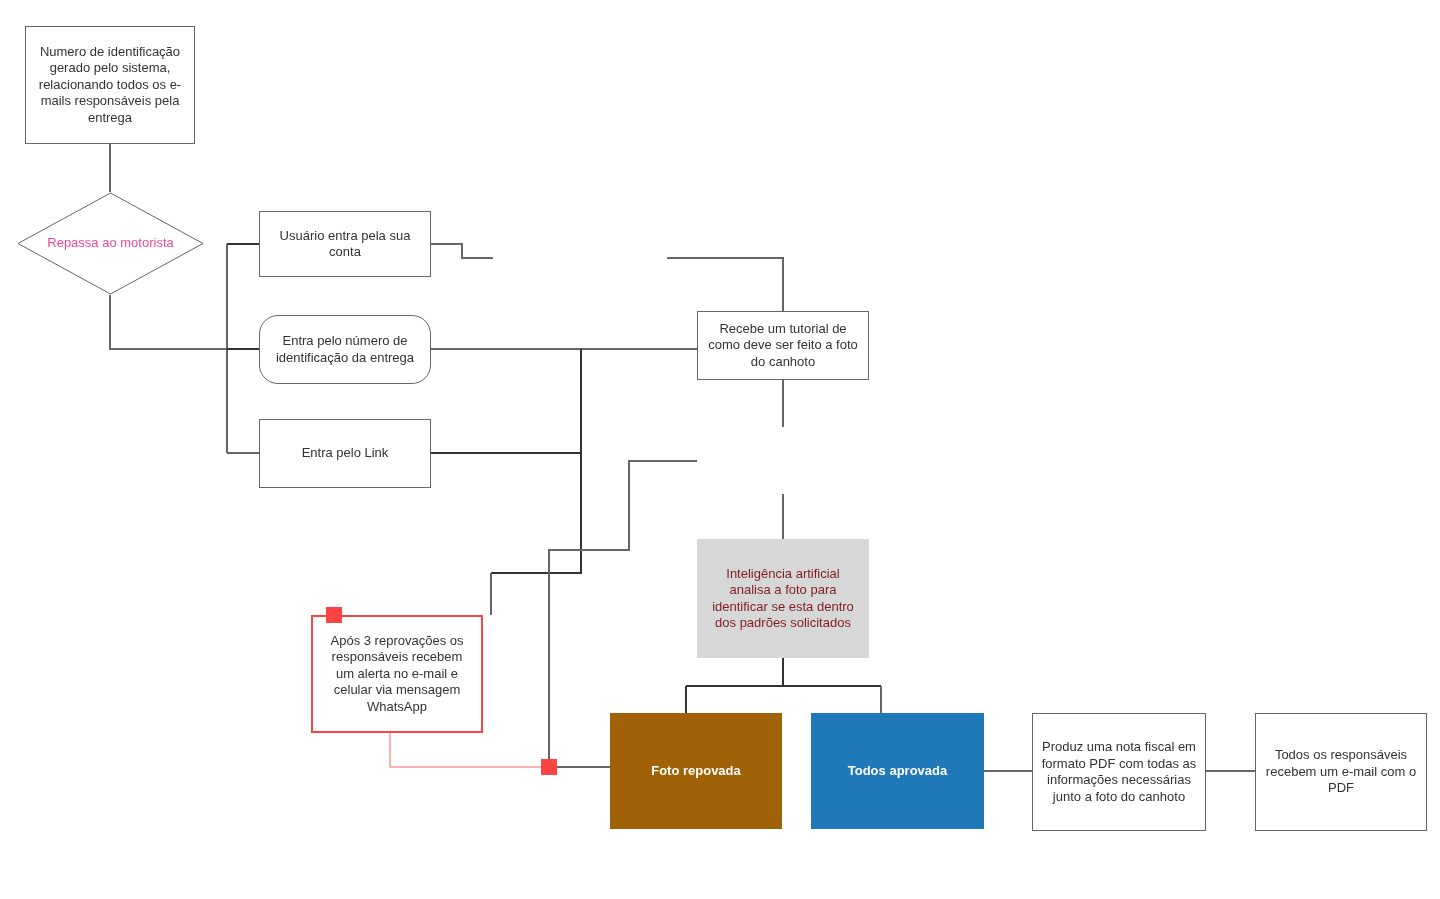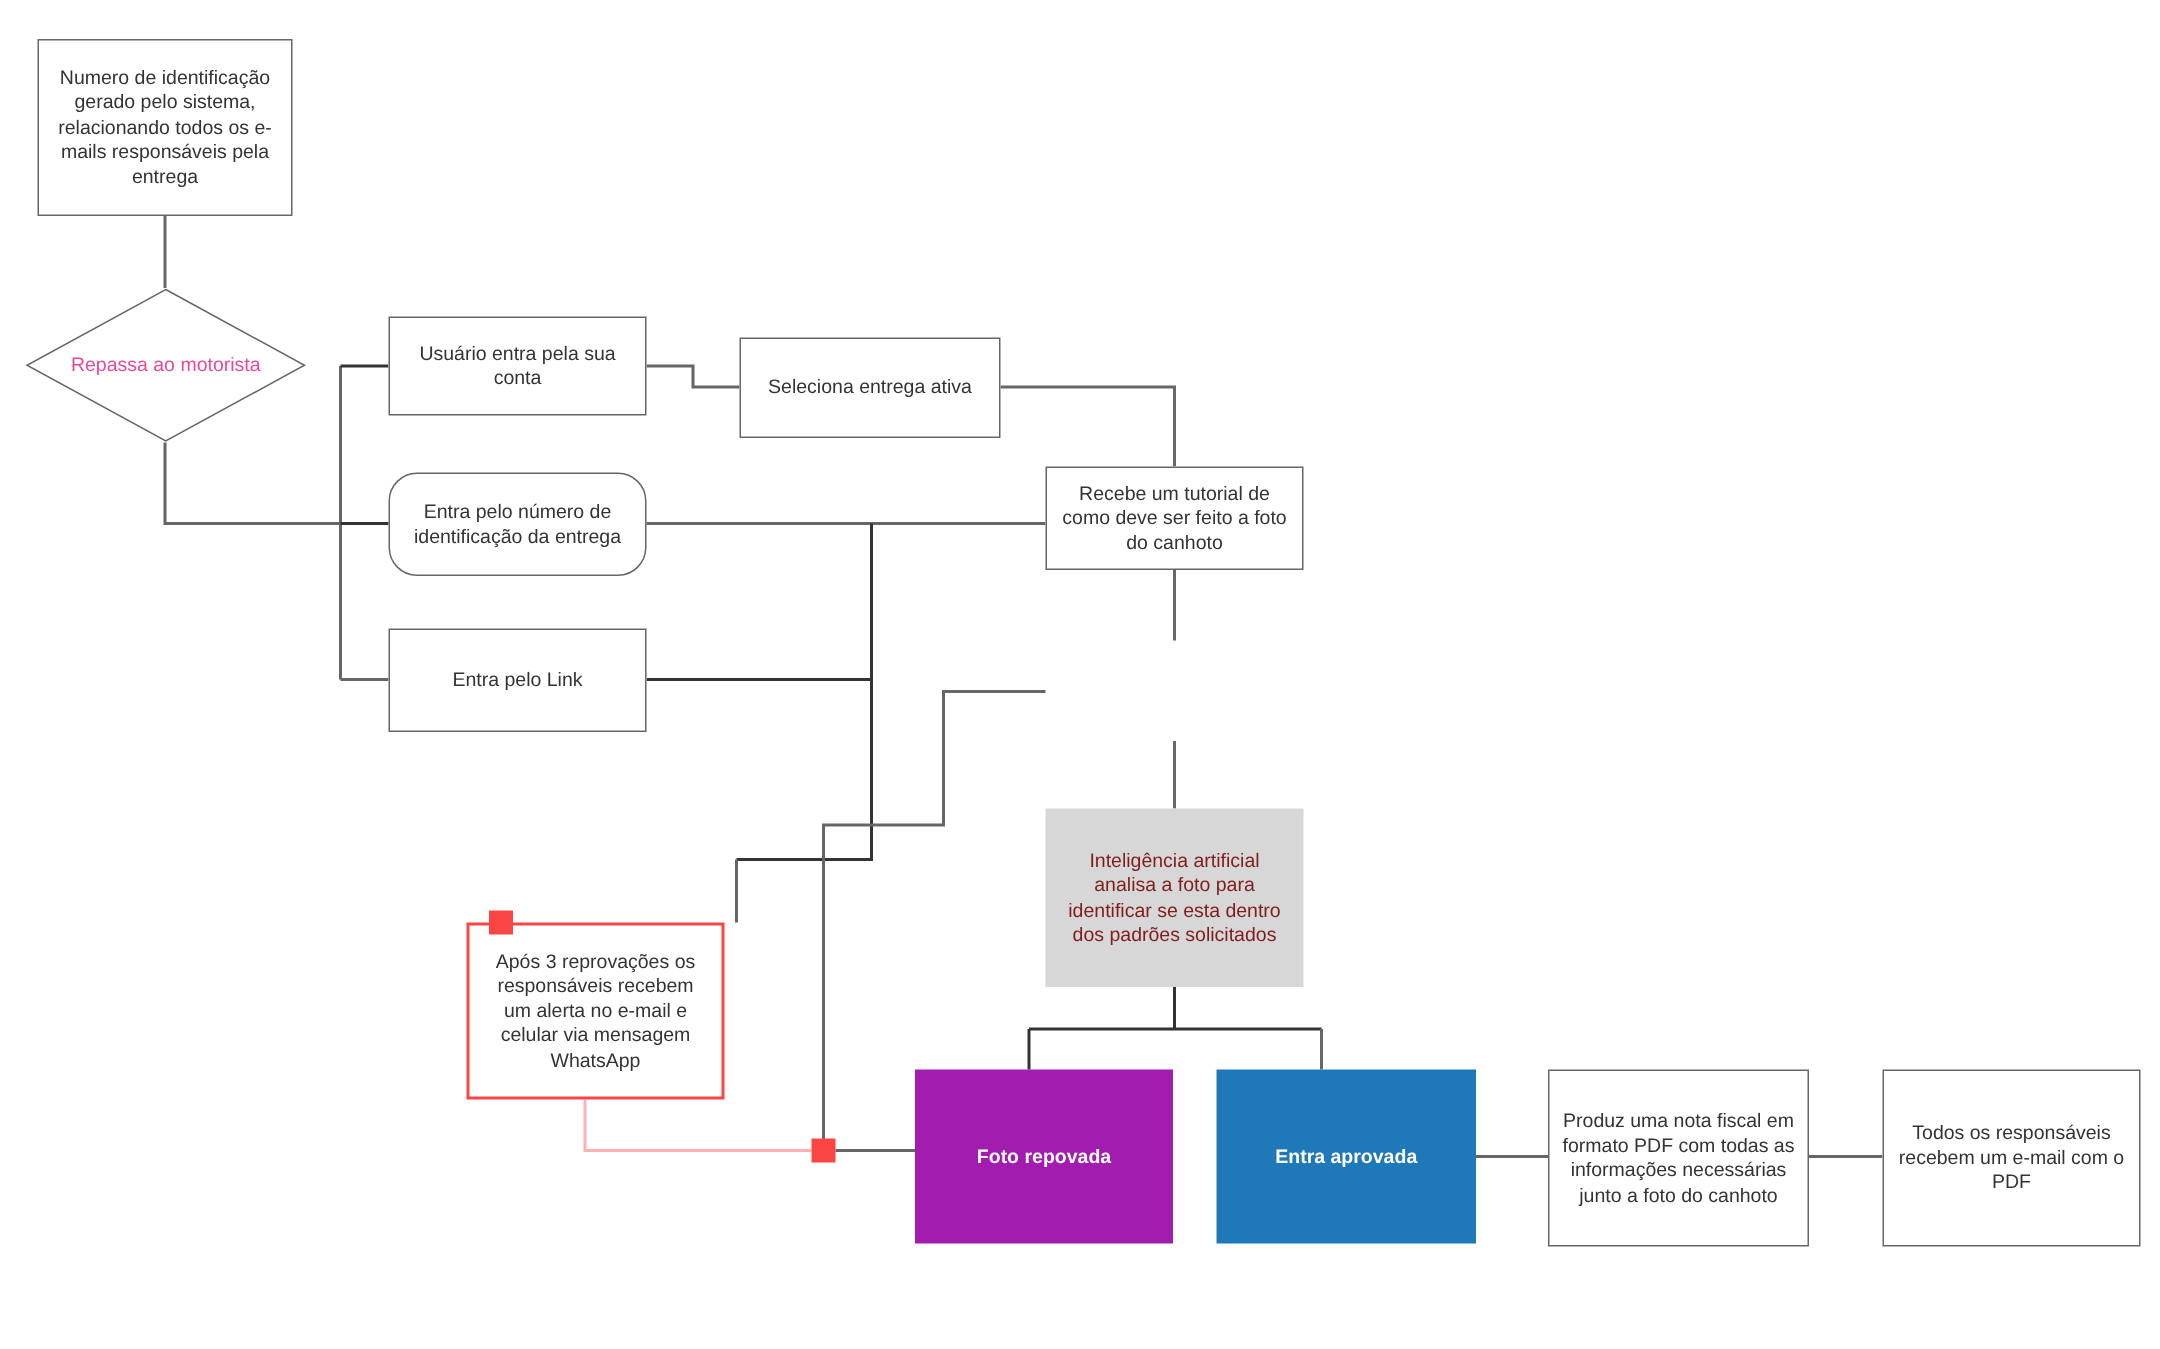--- a/index.html
+++ b/index.html
@@ -47,21 +47,21 @@
     background: #d7d7d7;
     border: none;
     color: #7f1d1d;
   }
   .node.alert-red {
     background: #ffffff;
     border: 2px solid #fb4444;
     color: #333333;
   }
   .node.terminal-red {
-    background: #a21caf;
+    background: #a16207;
     border: none;
     color: #ffffff;
     font-weight: bold;
   }
   .node.terminal-blue {
     background: #1f79b8;
     border: none;
     color: #ffffff;
     font-weight: bold;
   }
@@ -163,23 +163,20 @@
     </svg>
     <div class="dlabel">
       <span>Repassa ao motorista</span>
     </div>
   </div>
 
   <div class="node rect" style="left:259px; top:211px; width:172px; height:66px;">
     <span>Usuário entra pela sua conta</span>
   </div>
 
-  <div class="node rect" style="left:493px; top:225px; width:174px; height:67px;">
-    <span>Seleciona entrega ativa</span>
-  </div>
 
   <div class="node rect" style="left:259px; top:315px; width:172px; height:69px;border-radius:19px;">
     <span>Entra pelo número de identificação da entrega</span>
   </div>
 
   <div class="node rect" style="left:259px; top:419px; width:172px; height:69px;">
     <span>Entra pelo Link</span>
   </div>
 
   <div class="node rect" style="left:697px; top:311px; width:172px; height:69px;">
@@ -197,21 +194,21 @@
 
   <div class="endpoint" style="left:326px; top:607px;"></div>
 
   <div class="endpoint" style="left:541px; top:759px;"></div>
 
   <div class="node terminal-red" style="left:610px; top:713px; width:172px; height:116px;">
     <span>Foto repovada</span>
   </div>
 
   <div class="node terminal-blue" style="left:811px; top:713px; width:173px; height:116px;">
-    <span>Entra aprovada</span>
+    <span>Todos aprovada</span>
   </div>
 
   <div class="node rect" style="left:1032px; top:713px; width:174px; height:118px;">
     <span>Produz uma nota fiscal em formato PDF com todas as informações necessárias junto a foto do canhoto</span>
   </div>
 
   <div class="node rect" style="left:1255px; top:713px; width:172px; height:118px;">
     <span>Todos os responsáveis recebem um e-mail com o PDF</span>
   </div>
 

